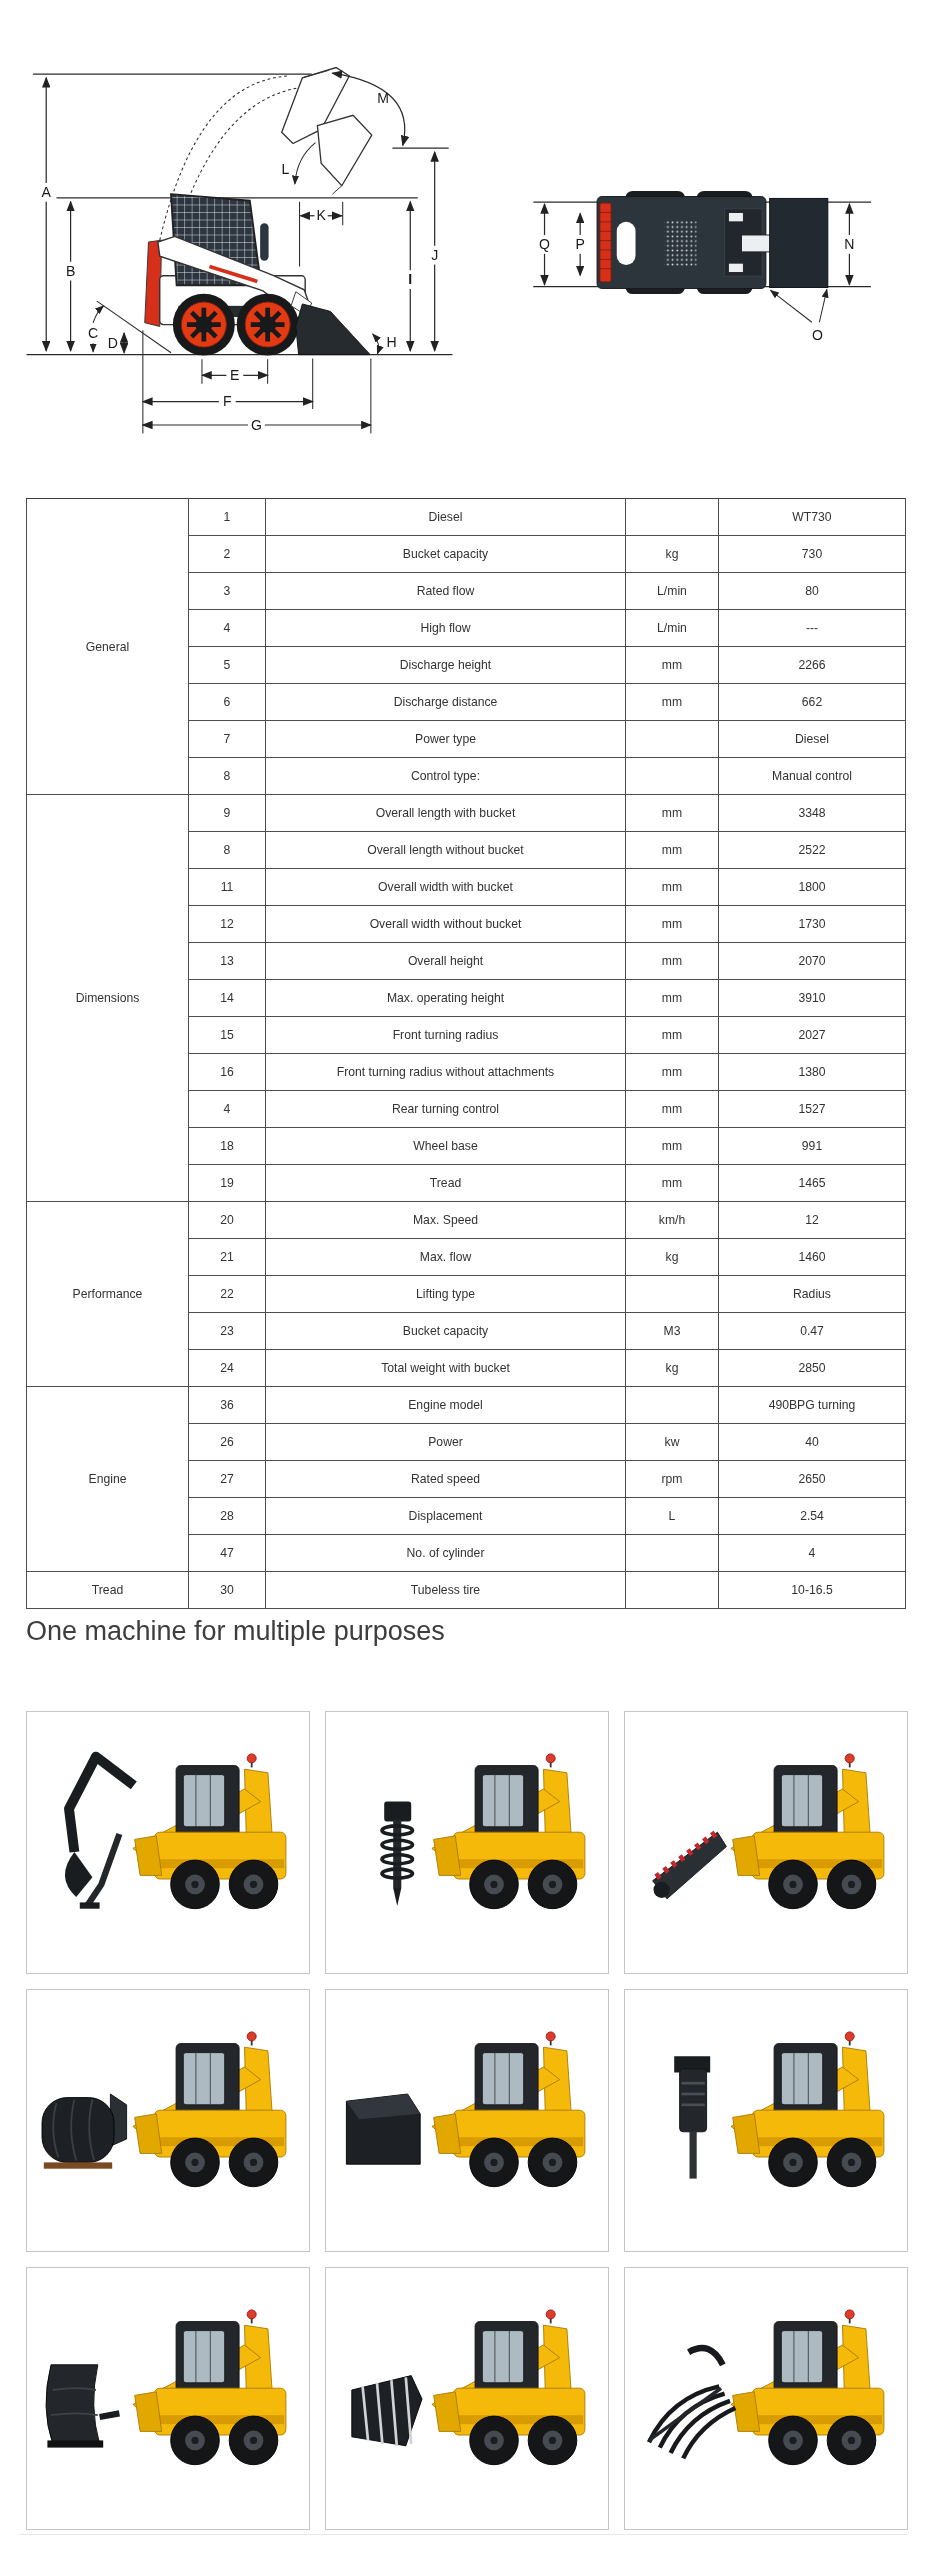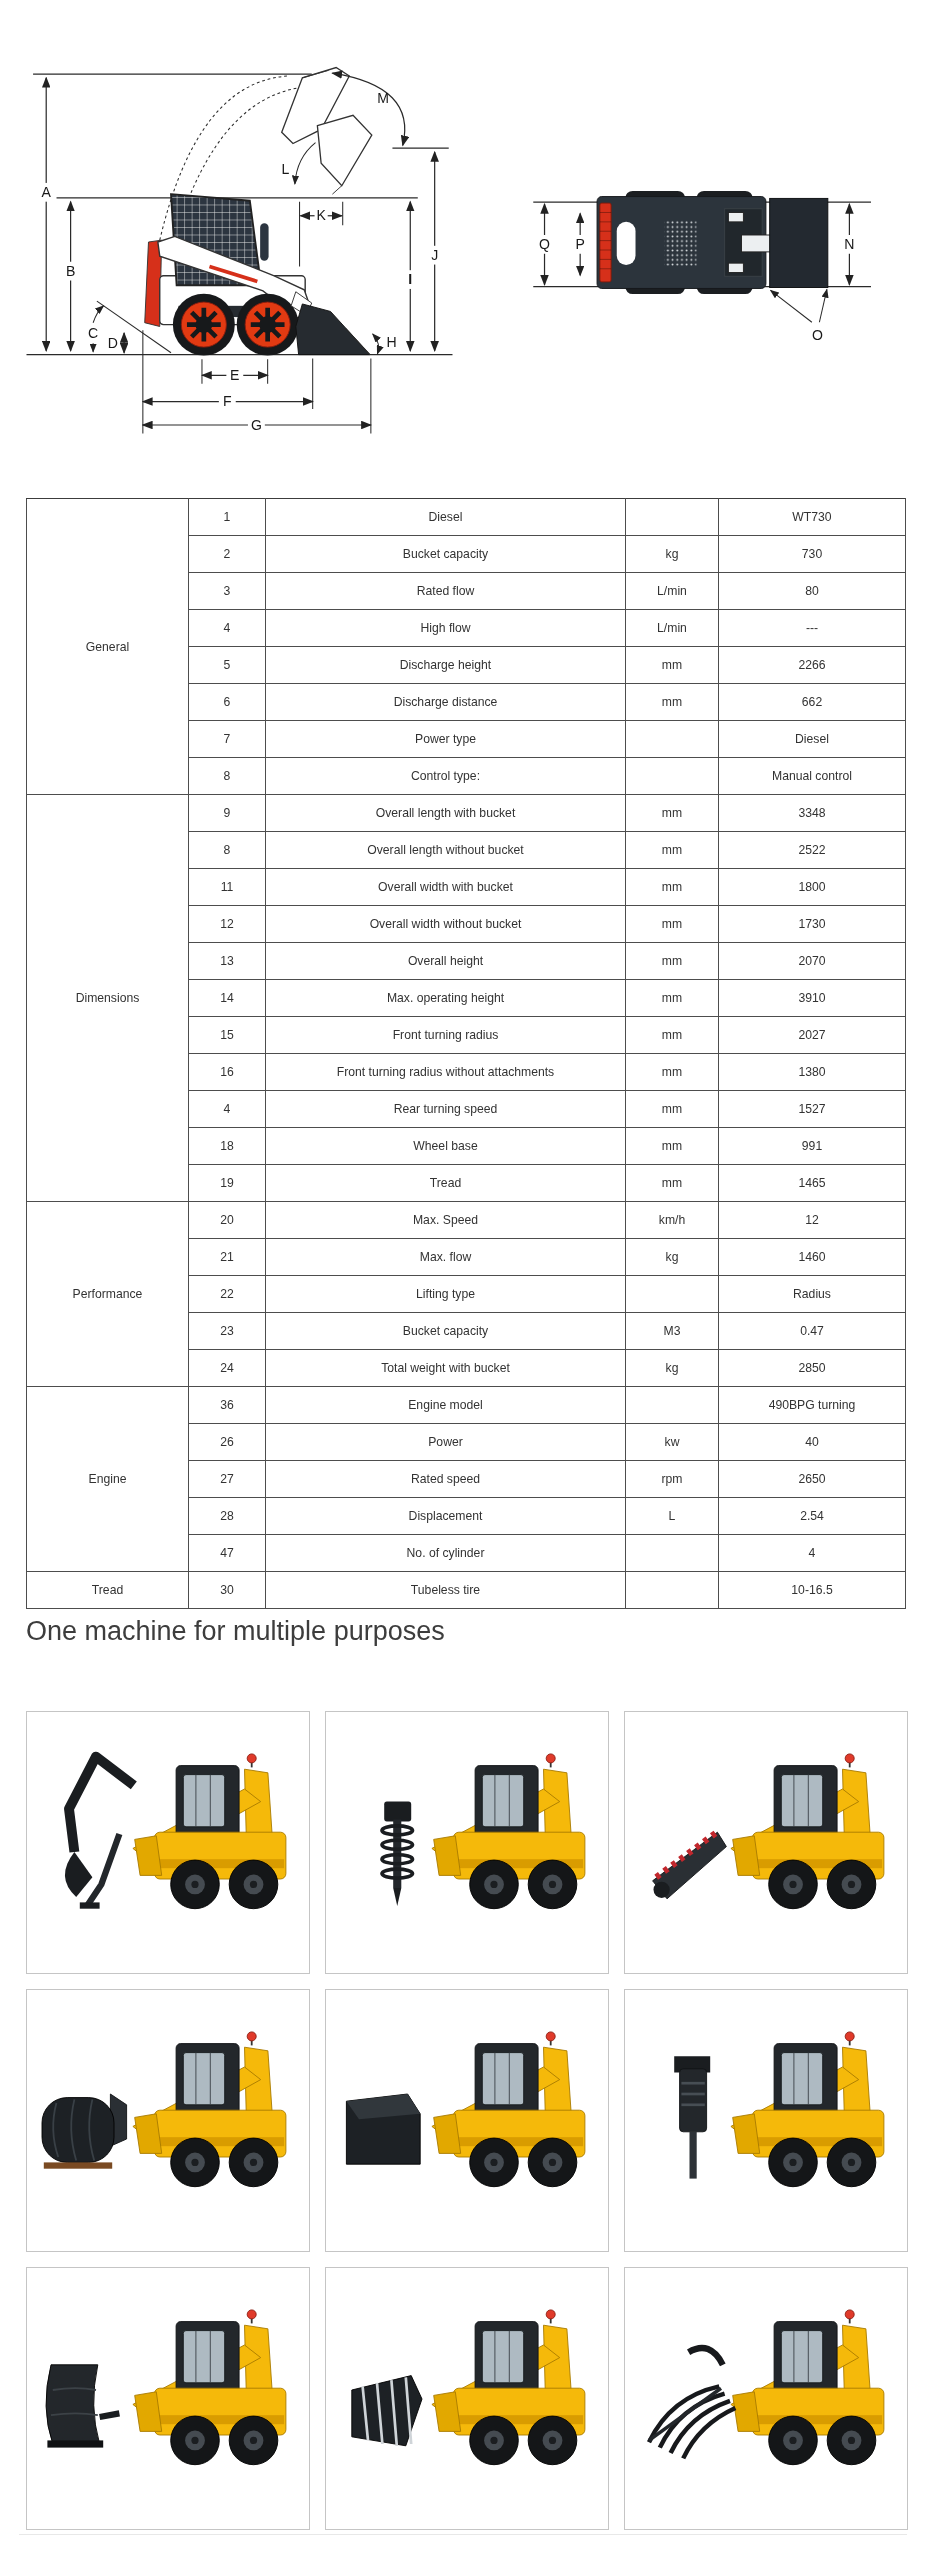--- a/index.html
+++ b/index.html
@@ -367,21 +367,21 @@
           <td>2027</td>
         </tr>
         <tr>
           <td>16</td>
           <td>Front turning radius without attachments</td>
           <td>mm</td>
           <td>1380</td>
         </tr>
         <tr>
           <td>4</td>
-          <td>Rear turning speed</td>
+          <td>Rear turning control</td>
           <td>mm</td>
           <td>1527</td>
         </tr>
         <tr>
           <td>18</td>
           <td>Wheel base</td>
           <td>mm</td>
           <td>991</td>
         </tr>
         <tr>

